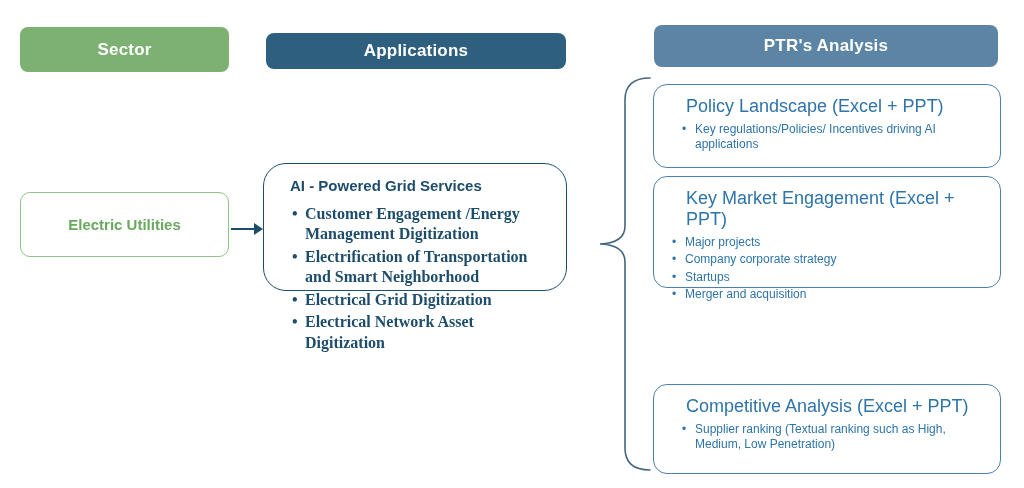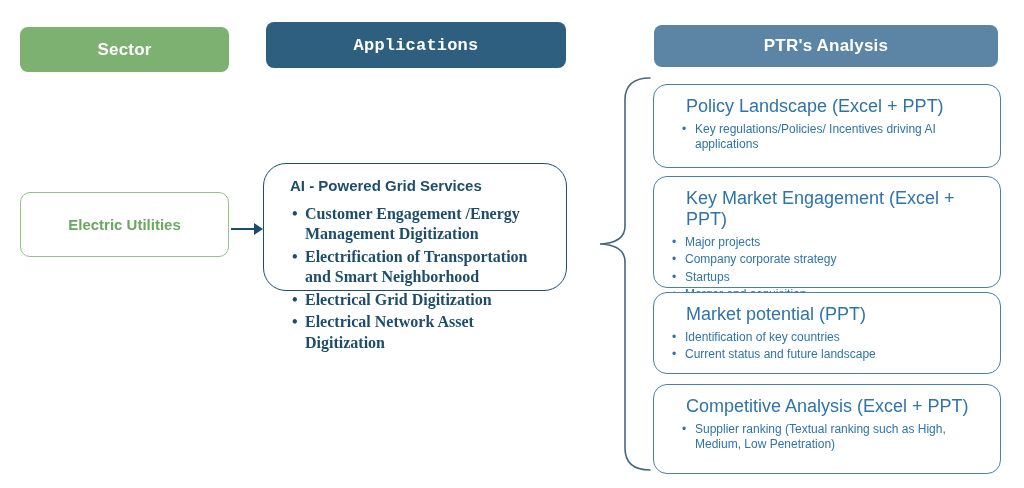--- a/index.html
+++ b/index.html
@@ -22,21 +22,21 @@
     border-radius: 8px;
     color: #ffffff;
     font-weight: bold;
     font-size: 17px;
     display: flex;
     align-items: center;
     justify-content: center;
     letter-spacing: 0.2px;
   }
   #hdr-sector { left: 20px;  top: 27px; width: 209px; height: 45px; background: var(--green, #7cb172); }
-  #hdr-apps   { left: 266px; top: 22px; width: 300px; height: 46px; background: var(--navy, #2e5f7e); font-family: Liberation Mono, monospace; }
+  #hdr-apps   { left: 266px; top: 33px; width: 300px; height: 36px; background: var(--navy, #2e5f7e); }
   #hdr-ptr    { left: 654px; top: 25px; width: 344px; height: 42px; background: var(--steel, #5b84a5); }
 
   
   .sector-box {
     position: absolute;
     left: 20px; top: 192px; width: 209px; height: 65px;
     box-sizing: border-box;
     background: #ffffff;
     border: 1.5px solid var(--green-border, #93c28c);
     border-radius: 10px;
@@ -178,27 +178,20 @@
   <div class="abox" id="abox-1">
     <div class="abox-title">Key Market Engagement (Excel + PPT)</div>
     <ul class="bullet-list">
       <li>Major projects</li>
       <li>Company corporate strategy</li>
       <li>Startups</li>
       <li>Merger and acquisition</li>
     </ul>
   </div>
 
-  <div class="abox" id="abox-2">
-    <div class="abox-title">Market potential (PPT)</div>
-    <ul class="bullet-list">
-      <li>Identification of key countries</li>
-      <li>Current status and future landscape</li>
-    </ul>
-  </div>
 
   <div class="abox" id="abox-3">
     <div class="abox-title">Competitive Analysis  (Excel + PPT)</div>
     <ul class="bullet-list indented">
       <li>Supplier ranking (Textual ranking such as High, Medium, Low Penetration)</li>
     </ul>
   </div>
 
 </div>
 

